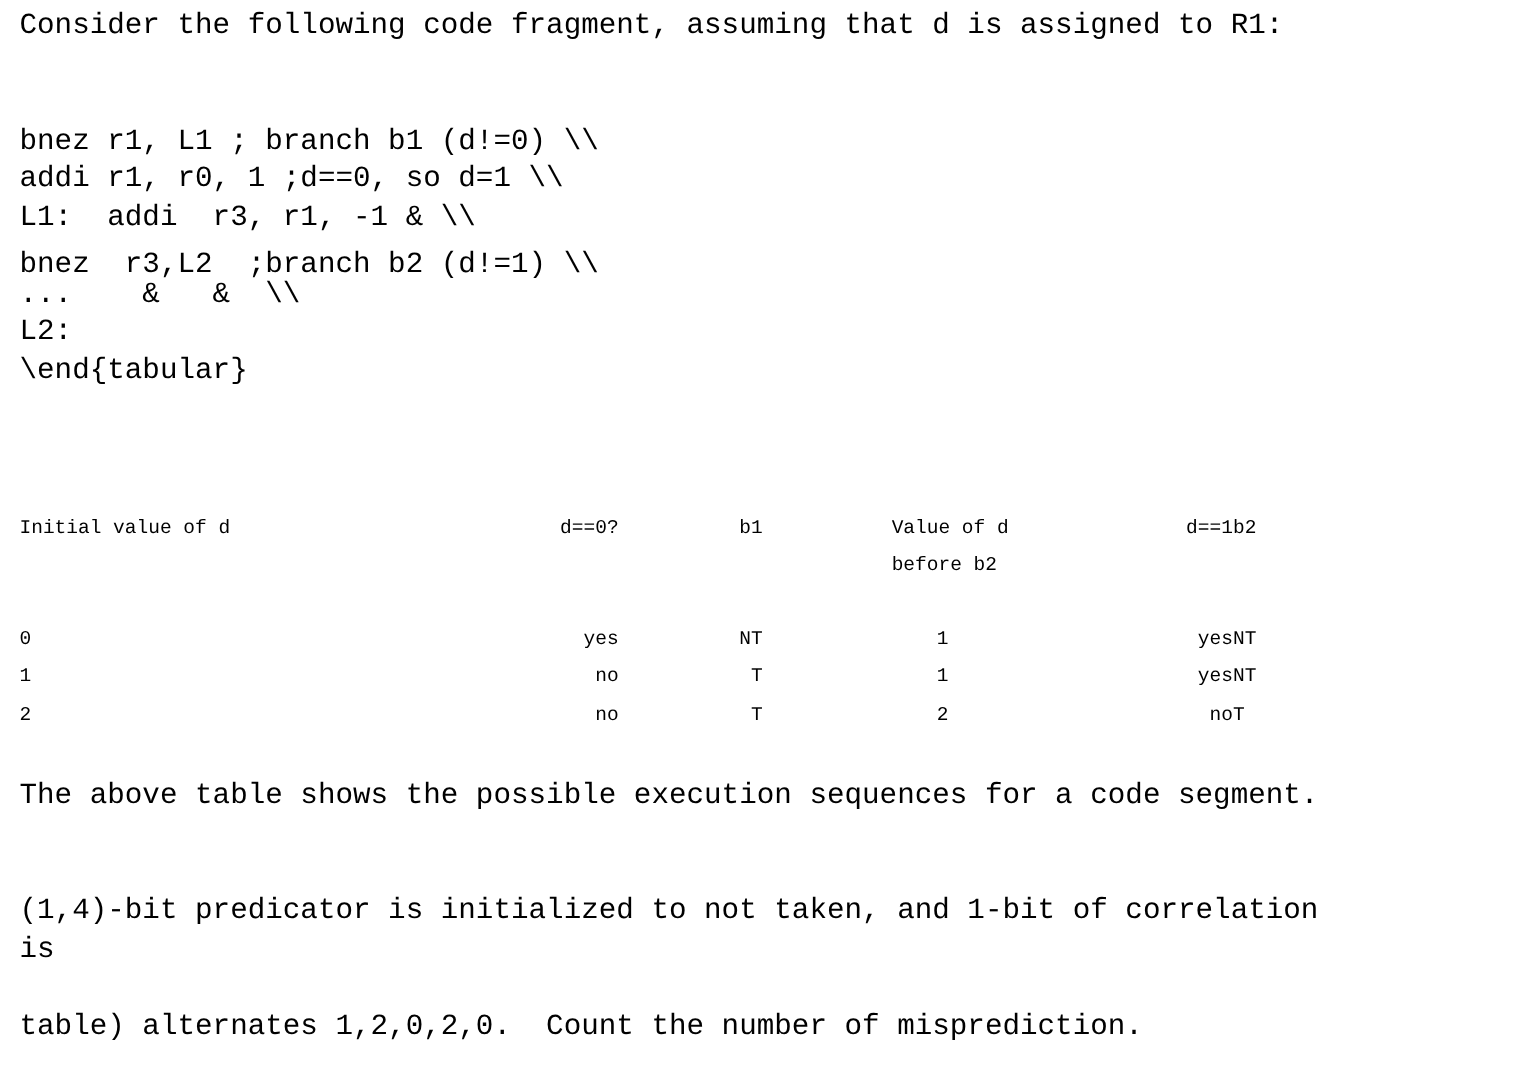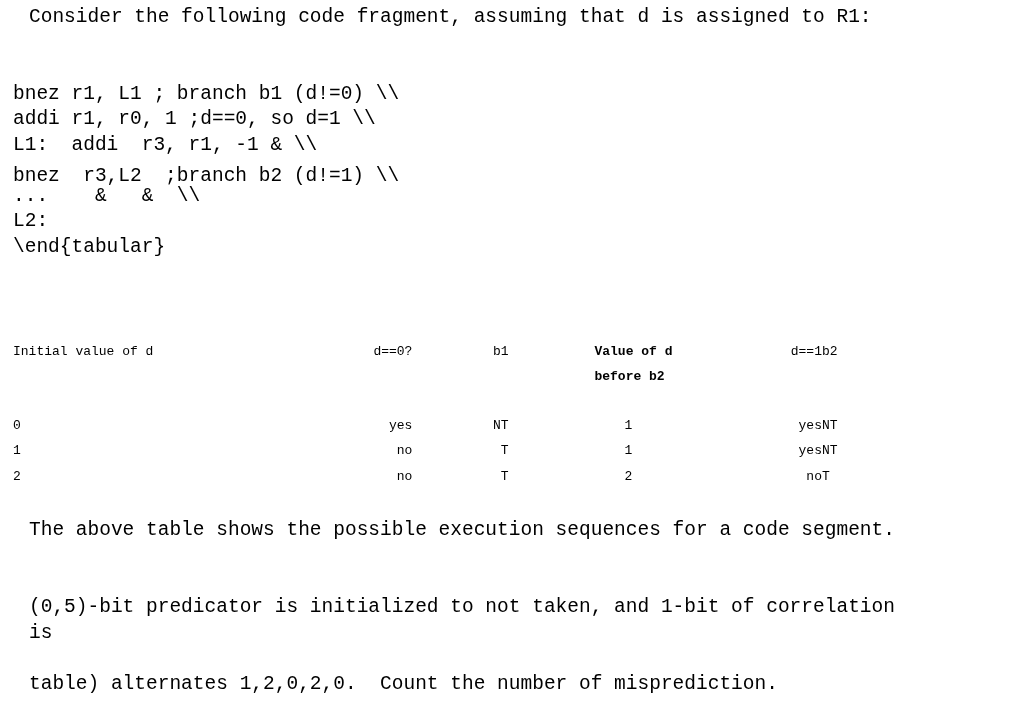--- a/index.html
+++ b/index.html
@@ -24,21 +24,21 @@
     padding: 0;
   }
   .txt {
     position: absolute;
     white-space: pre;
     font-family: "Liberation Mono", "DejaVu Sans Mono", monospace;
     font-size: 19.5px;
     line-height: 25.4px;
     color: #000000;
   }
-  .left13 { left: 29px; }
+  .left13 { left: 13px; }
 
   
   #intro { top: 5px; }
 
   
   .code-line { left: 13px; }
   #code0 { top: 82px; }
   #code1 { top: 107px; }
   #code2 { top: 133px; }
   #code3 { top: 164px; }
@@ -69,21 +69,21 @@
   .c-deq0   { width: 115px; text-align: right; }
   .c-b1     { width: 95px;  text-align: right; }
   .c-valgap { width: 85px; }
   .c-val    { width: 115px; text-align: left; }
   .c-deq1   { width: 110px; text-align: right; }
   .c-b2     { width: 90px;  text-align: left; }
 
   .hdr-row td { padding-bottom: 0; }
   .spacer-row td { height: 23px; }
   .val-cell-inner { display: inline-block; padding-left: 30px; }
-  .hdr-sub { display: block; font-weight: bold; }
+  .hdr-sub { display: block; }
 
   
   #p1 { top: 518px; }
   #p2 { top: 570px; }
   #p3 { top: 595px; }
   #p4 { top: 621px; }
   #p5 { top: 647px; }
   #p6 { top: 672px; }
 </style>
 </head>
@@ -150,17 +150,17 @@
         <td class="c-valgap"></td>
         <td class="c-val"><span class="val-cell-inner">2</span></td>
         <td class="c-deq1">no</td>
         <td class="c-b2">T</td>
       </tr>
     </tbody>
   </table>
 
   <div class="txt left13" id="p1">The above table shows the possible execution sequences for a code segment.</div>
 
-  <div class="txt left13" id="p3">(0,5)-bit predicator is initialized to not taken, and 1-bit of correlation</div>
+  <div class="txt left13" id="p3">(1,4)-bit predicator is initialized to not taken, and 1-bit of correlation</div>
   <div class="txt left13" id="p4">is</div>
   <div class="txt left13" id="p6">table) alternates 1,2,0,2,0.  Count the number of misprediction.</div>
 
 </div>
 
 </body></html>

